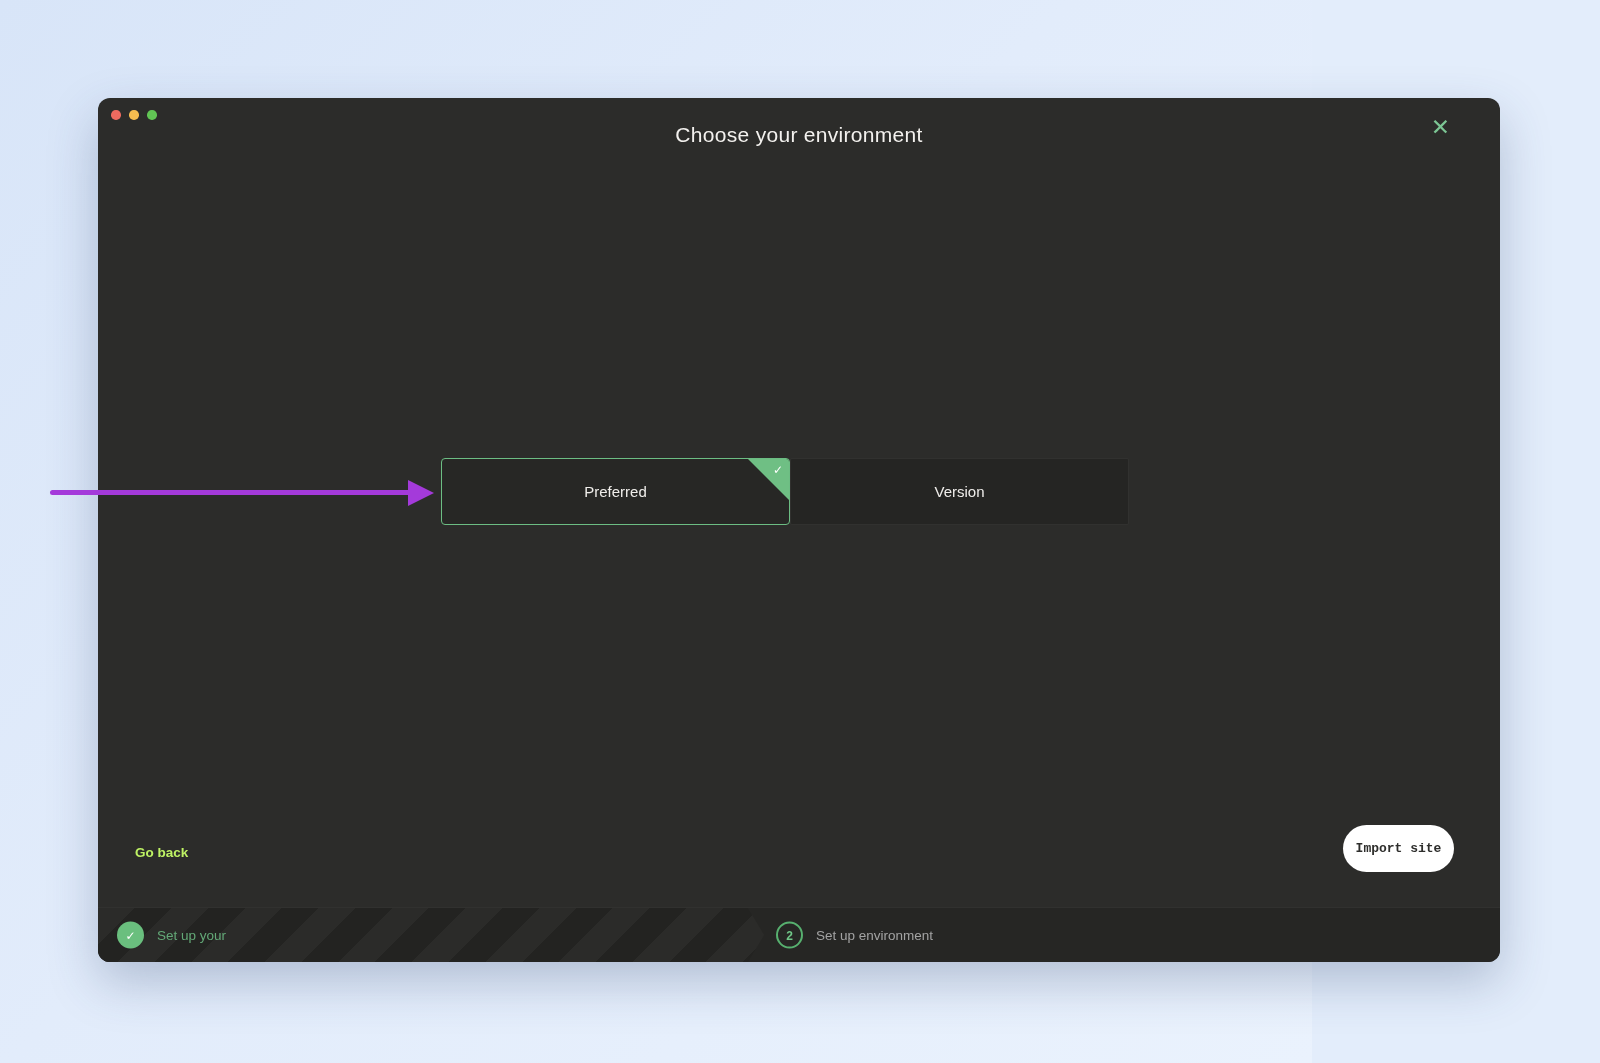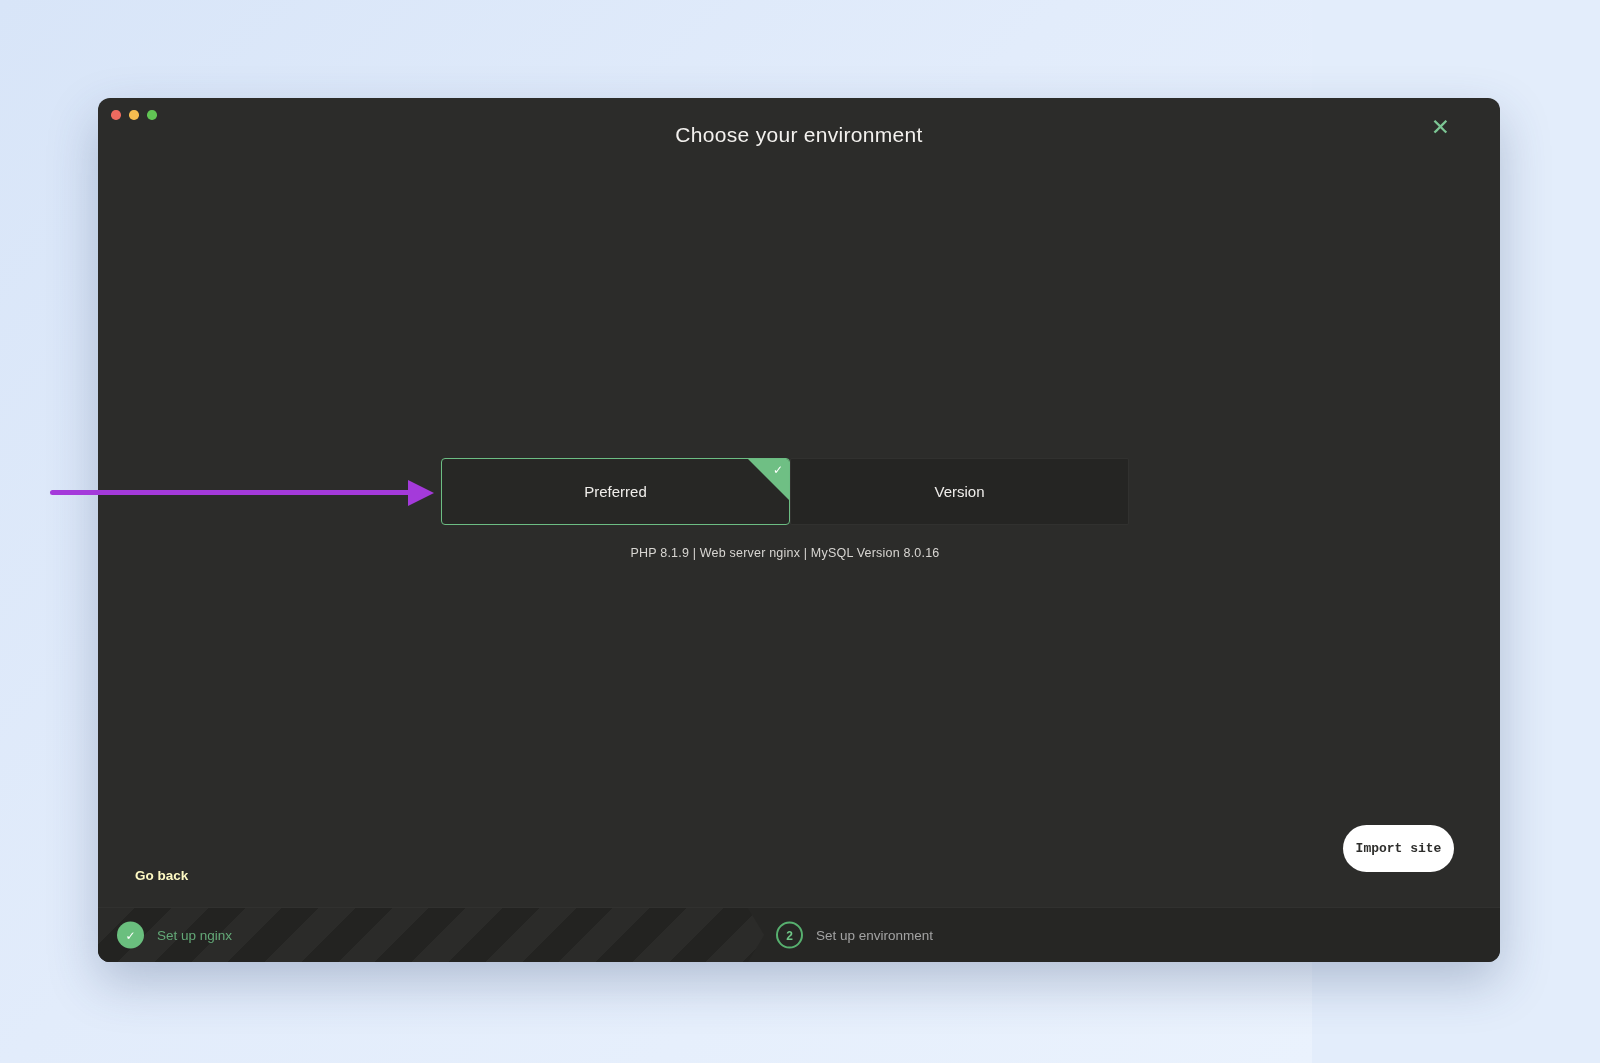--- a/index.html
+++ b/index.html
@@ -85,23 +85,22 @@
 
   .env-details {
     position: absolute; left: 343px; top: 448px; width: 688px;
     text-align: center;
     color: #d8d6d2; font-size: 12.5px; letter-spacing: 0.2px;
   }
 
   
   .go-back {
     position: absolute; left: 37px; top: 747px;
-    color: #fef9c3; font-size: 13.5px; font-weight: 700;
+    color: #bef264; font-size: 13.5px; font-weight: 700;
     cursor: pointer;
-    margin-top: 23px;
   }
   .import-btn {
     position: absolute; right: 46px; top: 727px;
     width: 111px; height: 47px;
     background: #ffffff; border: none; border-radius: 24px;
     color: #2e2e2c; font-size: 13px; font-weight: 700;
     font-family: Liberation Mono, monospace;
     cursor: pointer;
     display: flex; align-items: center; justify-content: center;
   }
@@ -181,32 +180,31 @@
         <span>Preferred</span>
         <div class="selected-corner">
           <span class="check">✓</span>
         </div>
       </div>
       <div class="tab tab-custom">
         <span>Version</span>
       </div>
     </div>
 
-    <div class="env-details">PHP 8.1.9 | Web server nginx | MySQL Version 8.0.16</div>
 
     <div class="go-back">Go back</div>
 
     <button class="import-btn">Import site</button>
 
     <div class="progress-bar">
       <div class="progress-stripes"></div>
 
       <div class="step step-1">
         <div class="step-circle done">✓</div>
-        <div class="step-label done-label">Set up nginx</div>
+        <div class="step-label done-label">Set up your</div>
       </div>
 
       <div class="step step-2">
         <div class="step-circle current">2</div>
         <div class="step-label current-label">Set up environment</div>
       </div>
     </div>
 
   </div>
 

